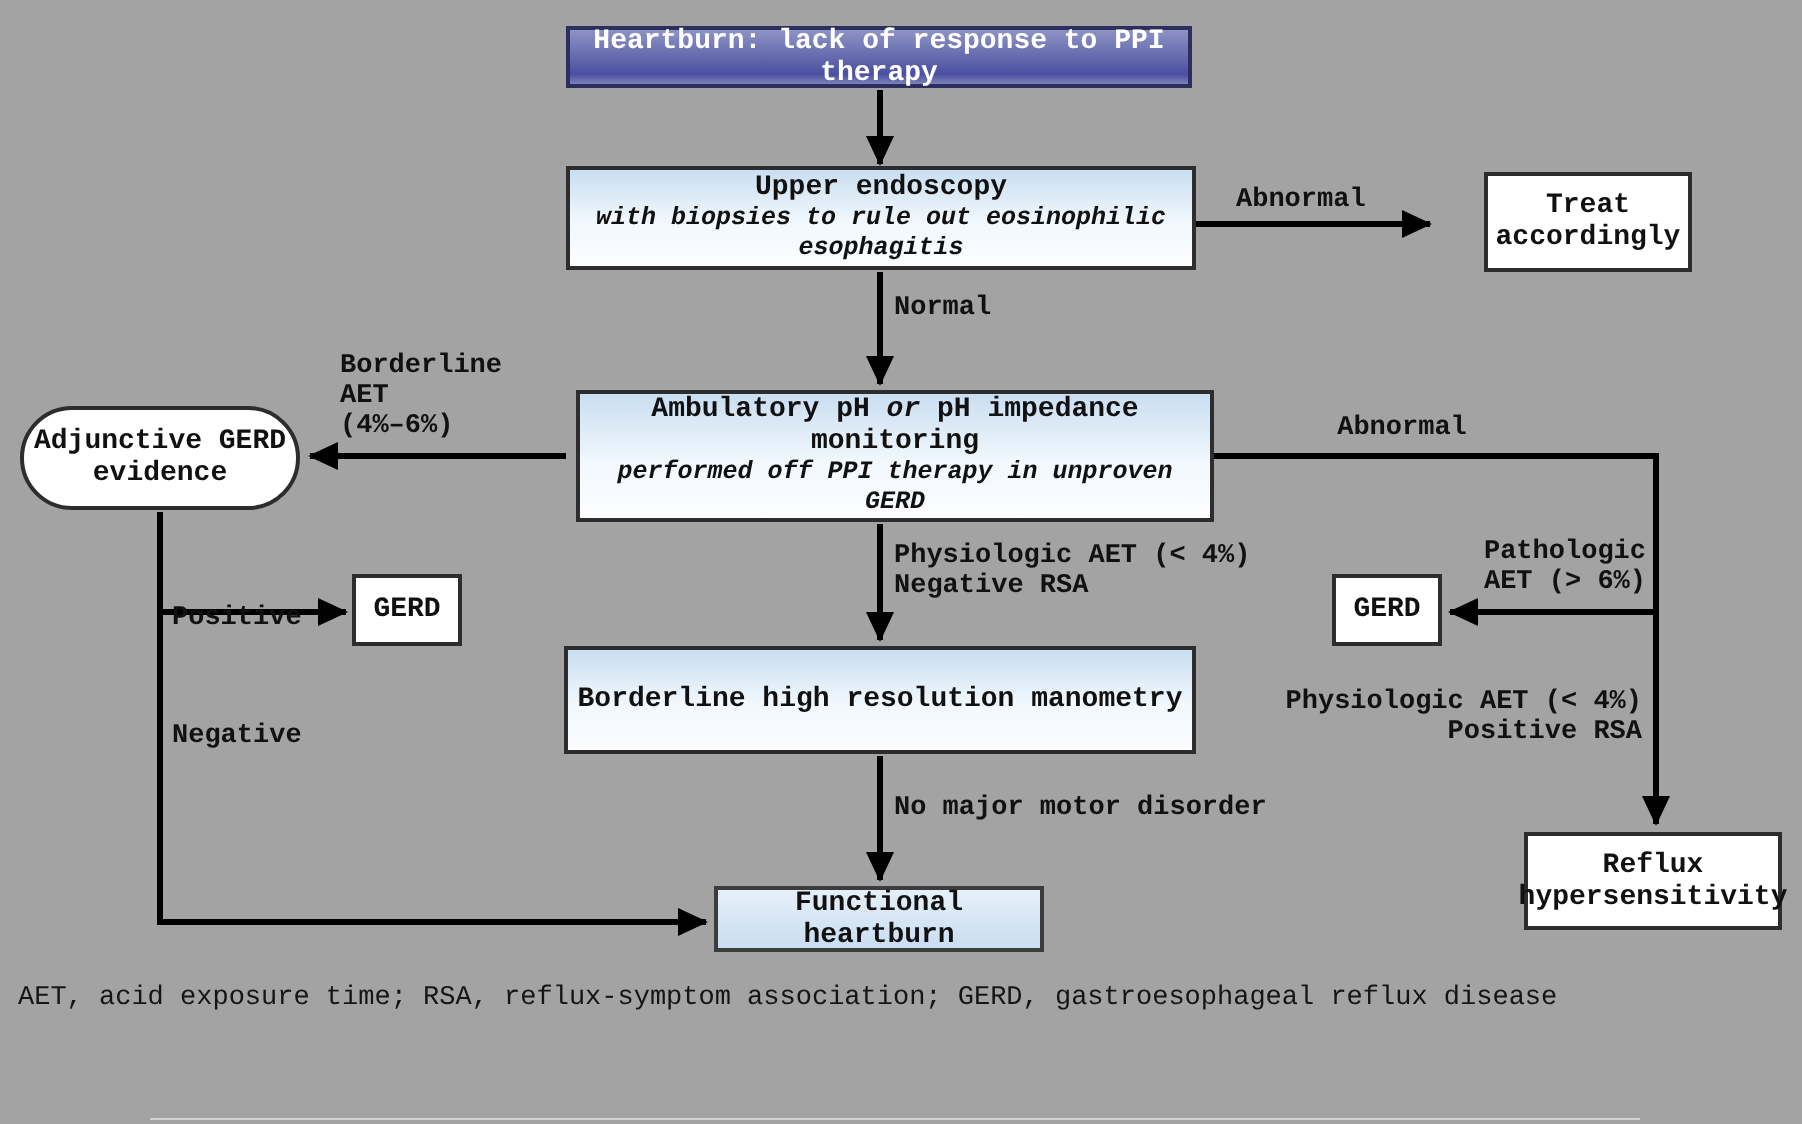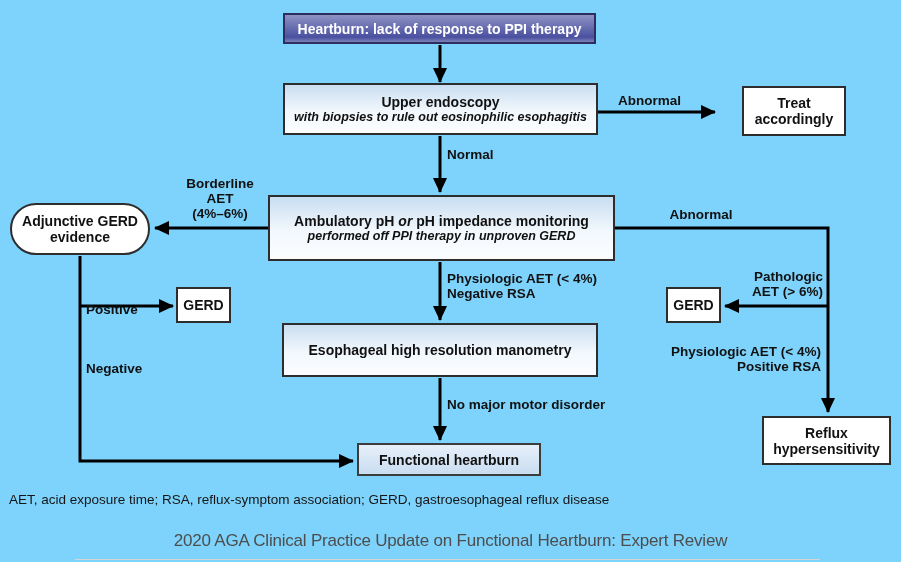--- a/index.html
+++ b/index.html
@@ -1,18 +1,18 @@
 <!DOCTYPE html>
 <html style="--purple_top: #8e93c4; --purple_bottom: #4a50a0; --purple_border: #2c2f5e; --blue_top: #c9def1; --blue_bottom: #fcfdff; --fh_top: #e6eff9; --fh_bottom: #c9def1; --box_border: #2d2d2d; --arrow: #000000; --caption_gray: #4d4d4d;"><head>
 <meta charset="utf-8">
 <style>
   html,body{margin:0;padding:0;background:#ffffff;}
   .stage{
-    position:relative;width:901px;height:562px;background:#7dd3fc;overflow:hidden;
-    font-family:Liberation Sans, sans-serif;color:#111;
+    position:relative;width:901px;height:562px;background:#a3a3a3;overflow:hidden;
+    font-family:Liberation Mono, monospace;color:#111;
   }
   svg.arrows{position:absolute;left:0;top:0;width:901px;height:562px;}
   svg.arrows path, svg.arrows line{stroke:var(--arrow,#000);stroke-width:3;fill:none;}
   svg.arrows .head{fill:var(--arrow,#000);stroke:none;}
 
   .box{position:absolute;box-sizing:border-box;display:flex;flex-direction:column;
        align-items:center;justify-content:center;text-align:center;}
   .box.white{background:#ffffff;border:2px solid var(--box_border,#2d2d2d);}
   .box.blue{background:linear-gradient(180deg,var(--blue_top,#c9def1) 0%,#f2f8fd 55%,var(--blue_bottom,#fafdff) 100%);
             border:2px solid var(--box_border,#2d2d2d);}
@@ -23,31 +23,31 @@
 
   .t{font-weight:bold;font-size:14px;line-height:16px;}
   .sub{font-weight:bold;font-style:italic;font-size:12.5px;line-height:15px;}
   .multi{white-space:pre-line;}
 
   .elabel{position:absolute;font-weight:bold;font-size:13.5px;line-height:15px;white-space:pre-line;}
 
   #box-heartburn{left:283px;top:13px;width:313px;height:31px;}
   #box-endoscopy{left:283px;top:83px;width:315px;height:52px;}
   #box-treat{left:742px;top:86px;width:104px;height:50px;}
-  #box-ph{left:268px;top:195px;width:347px;height:66px;}
+  #box-ph{left:288px;top:195px;width:319px;height:66px;}
   #box-adjunctive{left:10px;top:203px;width:140px;height:52px;border-radius:26px;}
   #box-gerd-left{left:176px;top:287px;width:55px;height:36px;}
   #box-gerd-right{left:666px;top:287px;width:55px;height:36px;}
   #box-manometry{left:282px;top:323px;width:316px;height:54px;}
-  #box-fh{left:357px;top:443px;width:184px;height:33px;}
+  #box-fh{left:357px;top:443px;width:165px;height:33px;}
   #box-reflux{left:762px;top:416px;width:129px;height:49px;}
 
   #lbl-normal{left:447px;top:147px;}
   #lbl-abnormal-top{left:618px;top:93px;}
-  #lbl-borderline{left:170px;top:176px;width:100px;text-align:center;}
+  #lbl-borderline{left:170px;top:176px;width:100px;text-align:left;}
   #lbl-abnormal-right{left:661px;top:207px;width:80px;text-align:center;}
   #lbl-physio-neg{left:447px;top:271px;}
   #lbl-pathologic{right:78px;top:269px;text-align:right;}
   #lbl-physio-pos{right:80px;top:344px;text-align:right;}
   #lbl-positive{left:86px;top:302px;}
   #lbl-negative{left:86px;top:361px;}
   #lbl-no-major{left:447px;top:397px;}
 
   .footnote{position:absolute;left:9px;top:492px;font-size:13.5px;color:#151515;}
   .caption{position:absolute;left:0;top:531px;width:100%;text-align:center;
@@ -103,21 +103,21 @@
 
   <div id="box-gerd-left" class="box white">
     <span class="t">GERD</span>
   </div>
 
   <div id="box-gerd-right" class="box white">
     <span class="t">GERD</span>
   </div>
 
   <div id="box-manometry" class="box blue">
-    <span class="t">Esophageal high resolution manometry</span>
+    <span class="t">Borderline high resolution manometry</span>
   </div>
 
   <div id="box-fh" class="box fh">
     <span class="t">Functional heartburn</span>
   </div>
 
   <div id="box-reflux" class="box white">
     <span class="t multi">Reflux
 hypersensitivity</span>
   </div>
@@ -132,15 +132,14 @@
 Negative RSA</div>
   <div id="lbl-pathologic" class="elabel">Pathologic
 AET (&gt; 6%)</div>
   <div id="lbl-physio-pos" class="elabel">Physiologic AET (&lt; 4%)
 Positive RSA</div>
   <div id="lbl-positive" class="elabel">Positive</div>
   <div id="lbl-negative" class="elabel">Negative</div>
   <div id="lbl-no-major" class="elabel">No major motor disorder</div>
 
   <div class="footnote">AET, acid exposure time; RSA, reflux-symptom association; GERD, gastroesophageal reflux disease</div>
-  <div class="caption">2020 AGA Clinical Practice Update on Functional Heartburn: Expert Review</div>
   <div class="bottom-rule"></div>
 </div>
 
 </body></html>

